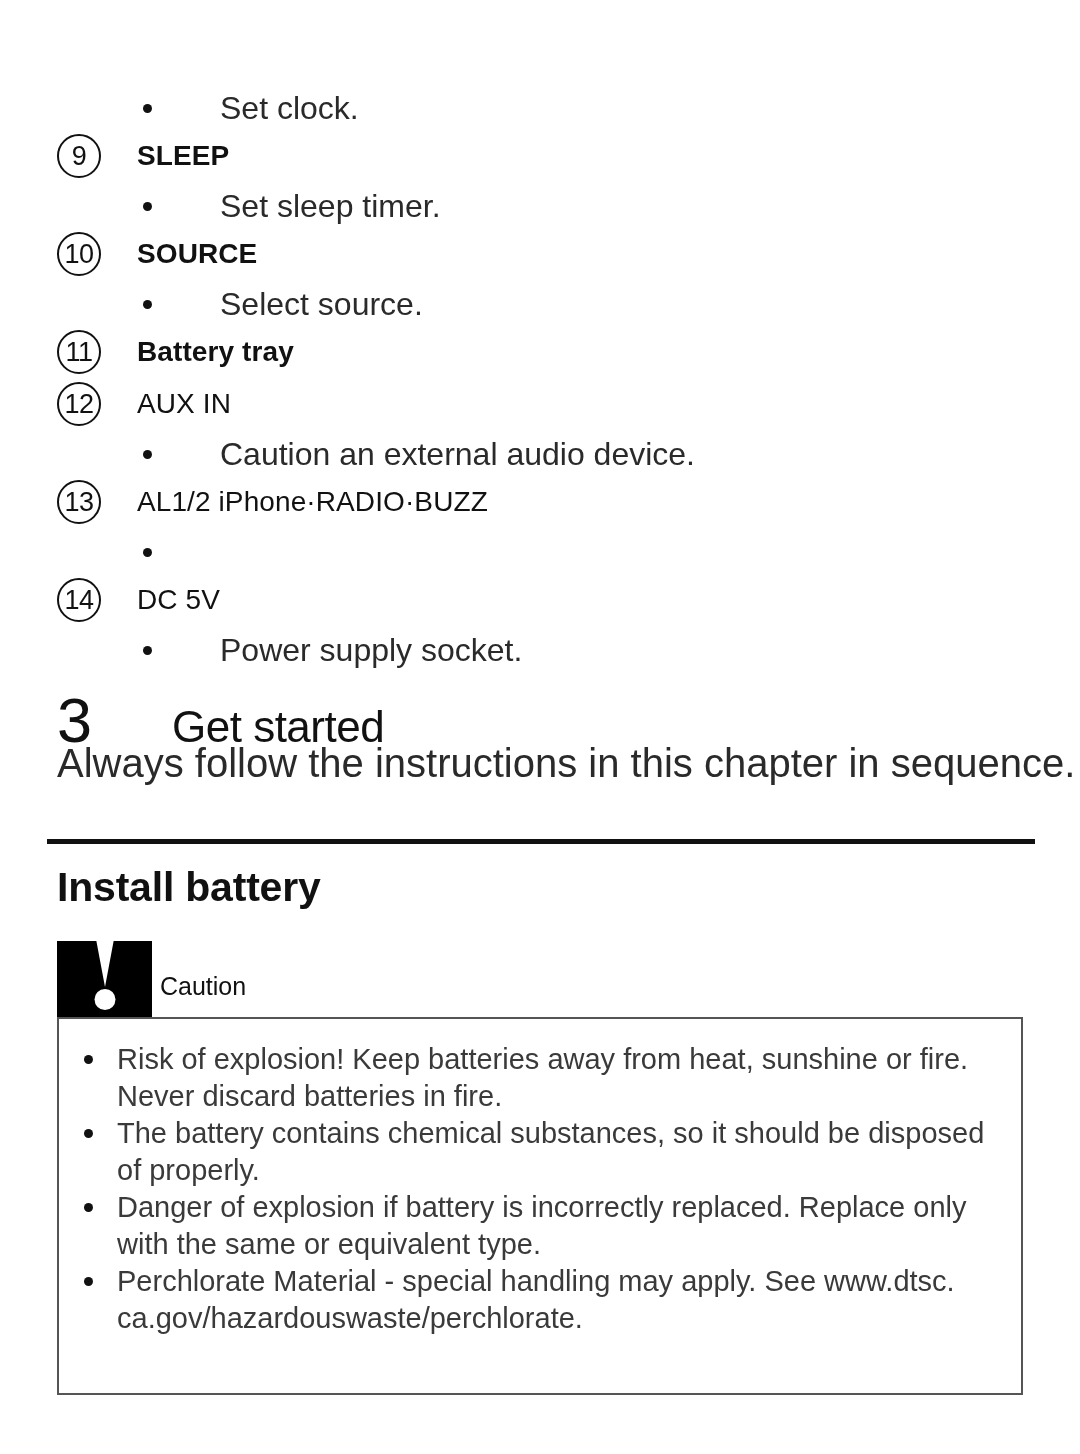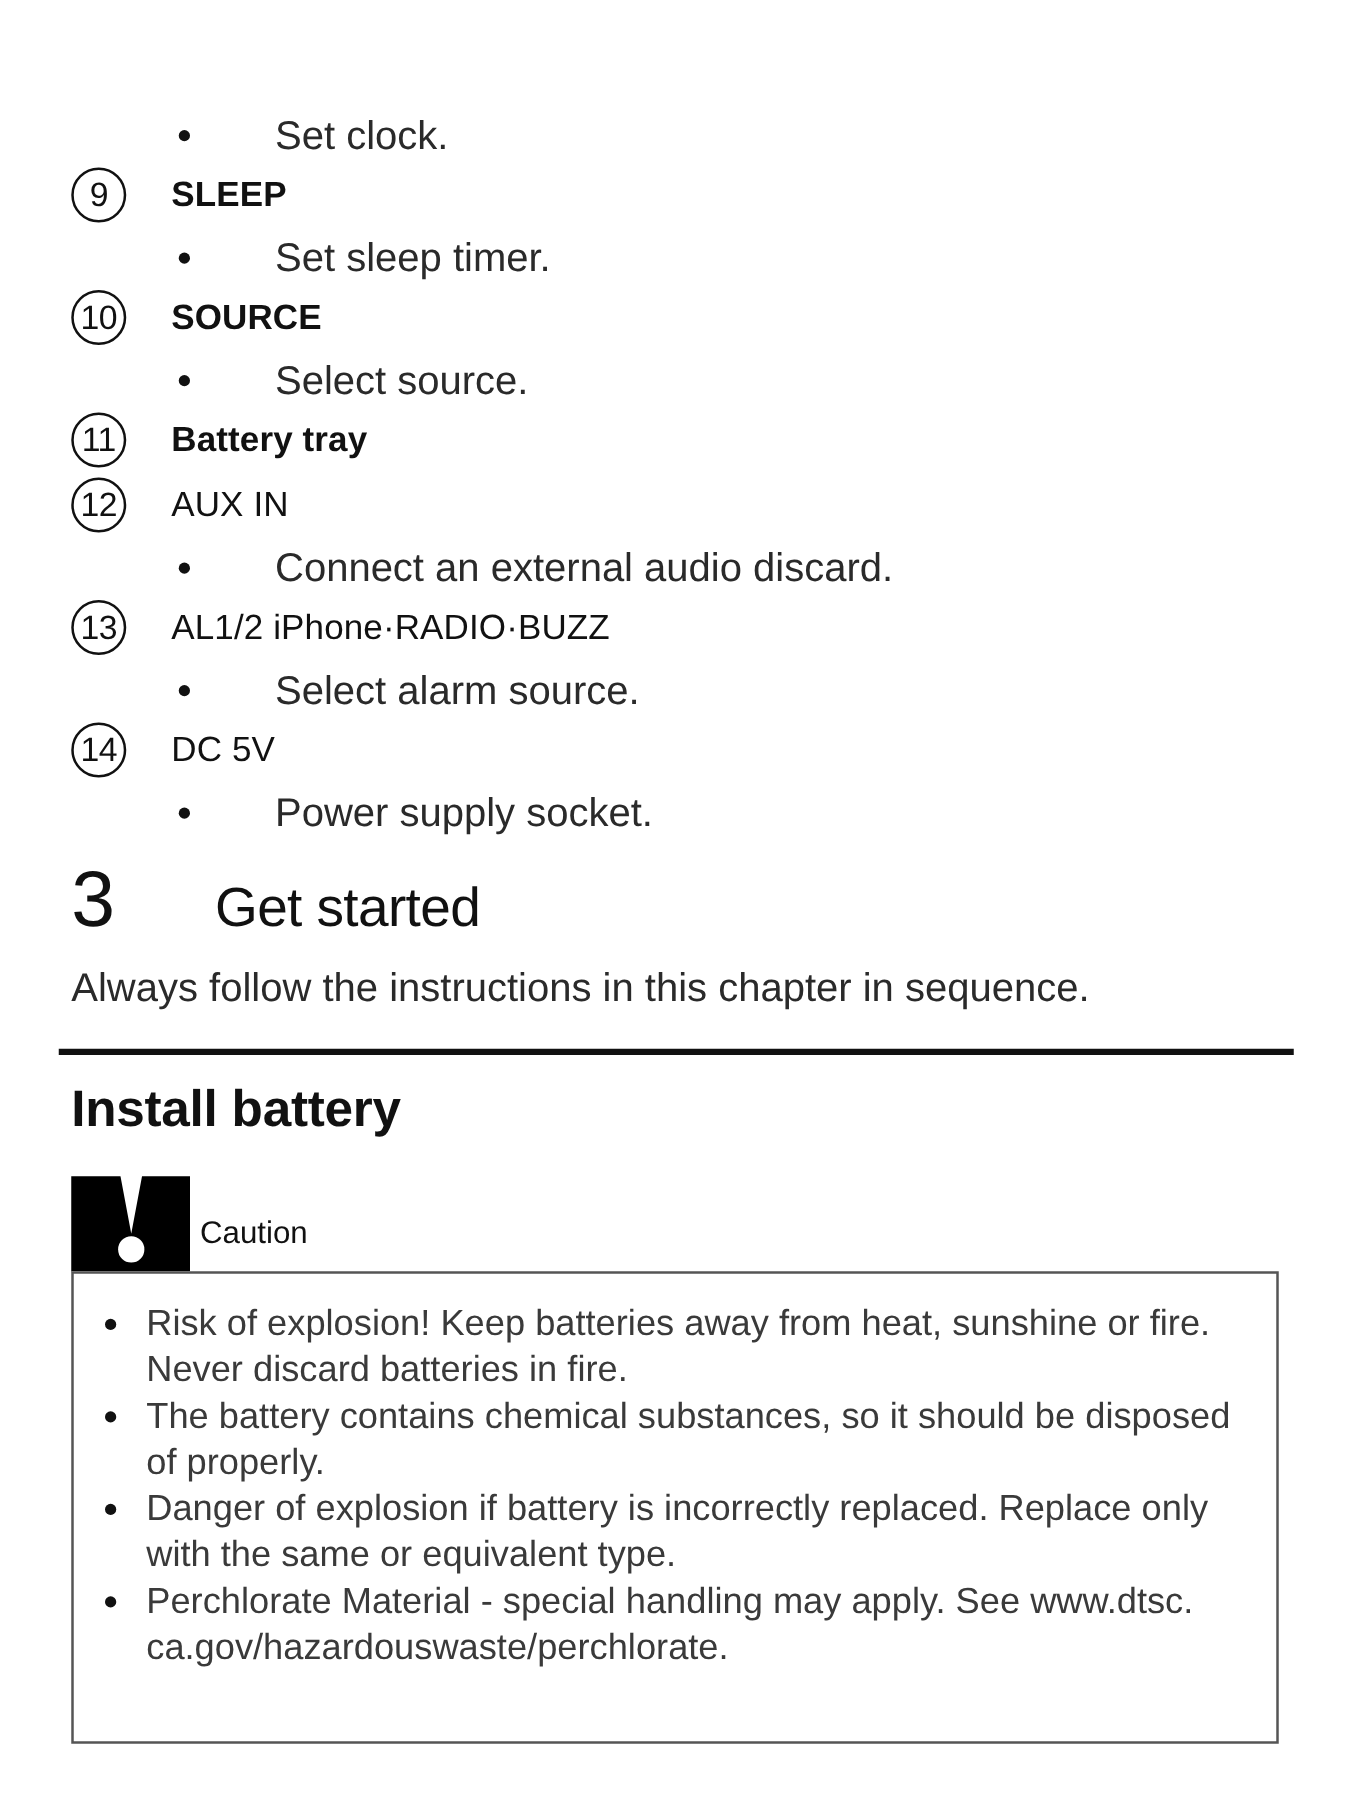--- a/index.html
+++ b/index.html
@@ -118,22 +118,22 @@
     font-size: 44px;
     line-height: 72px;
     font-weight: 400;
     color: #111;
     letter-spacing: -0.5px;
   }
 
   .chapter-intro {
     position: absolute;
     left: 57px;
-    top: 720px;
-    font-size: 32px;
+    top: 693px;
+    font-size: 40px;
     line-height: 44px;
     font-weight: 300;
     color: #2a2a2a;
     white-space: nowrap;
   }
 
   .rule {
     position: absolute;
     left: 47px;
     top: 791px;
@@ -270,30 +270,29 @@
       <span class="num-badge">11</span>
       <div class="feature-label">Battery tray</div>
     </div>
 
     <div class="feature-row">
       <span class="num-badge">12</span>
       <div class="feature-label light">AUX IN</div>
     </div>
     <div class="bullet-row">
       <span class="bullet-dot"></span>
-      <span class="bullet-text">Connect an external audio discard.</span>
+      <span class="bullet-text">Caution an external audio device.</span>
     </div>
 
     <div class="feature-row">
       <span class="num-badge">13</span>
       <div class="feature-label light">AL1/2 iPhone·RADIO·BUZZ</div>
     </div>
     <div class="bullet-row">
       <span class="bullet-dot"></span>
-      <span class="bullet-text">Select alarm source.</span>
     </div>
 
     <div class="feature-row">
       <span class="num-badge">14</span>
       <div class="feature-label light">DC 5V</div>
     </div>
     <div class="bullet-row">
       <span class="bullet-dot"></span>
       <span class="bullet-text">Power supply socket.</span>
     </div>

